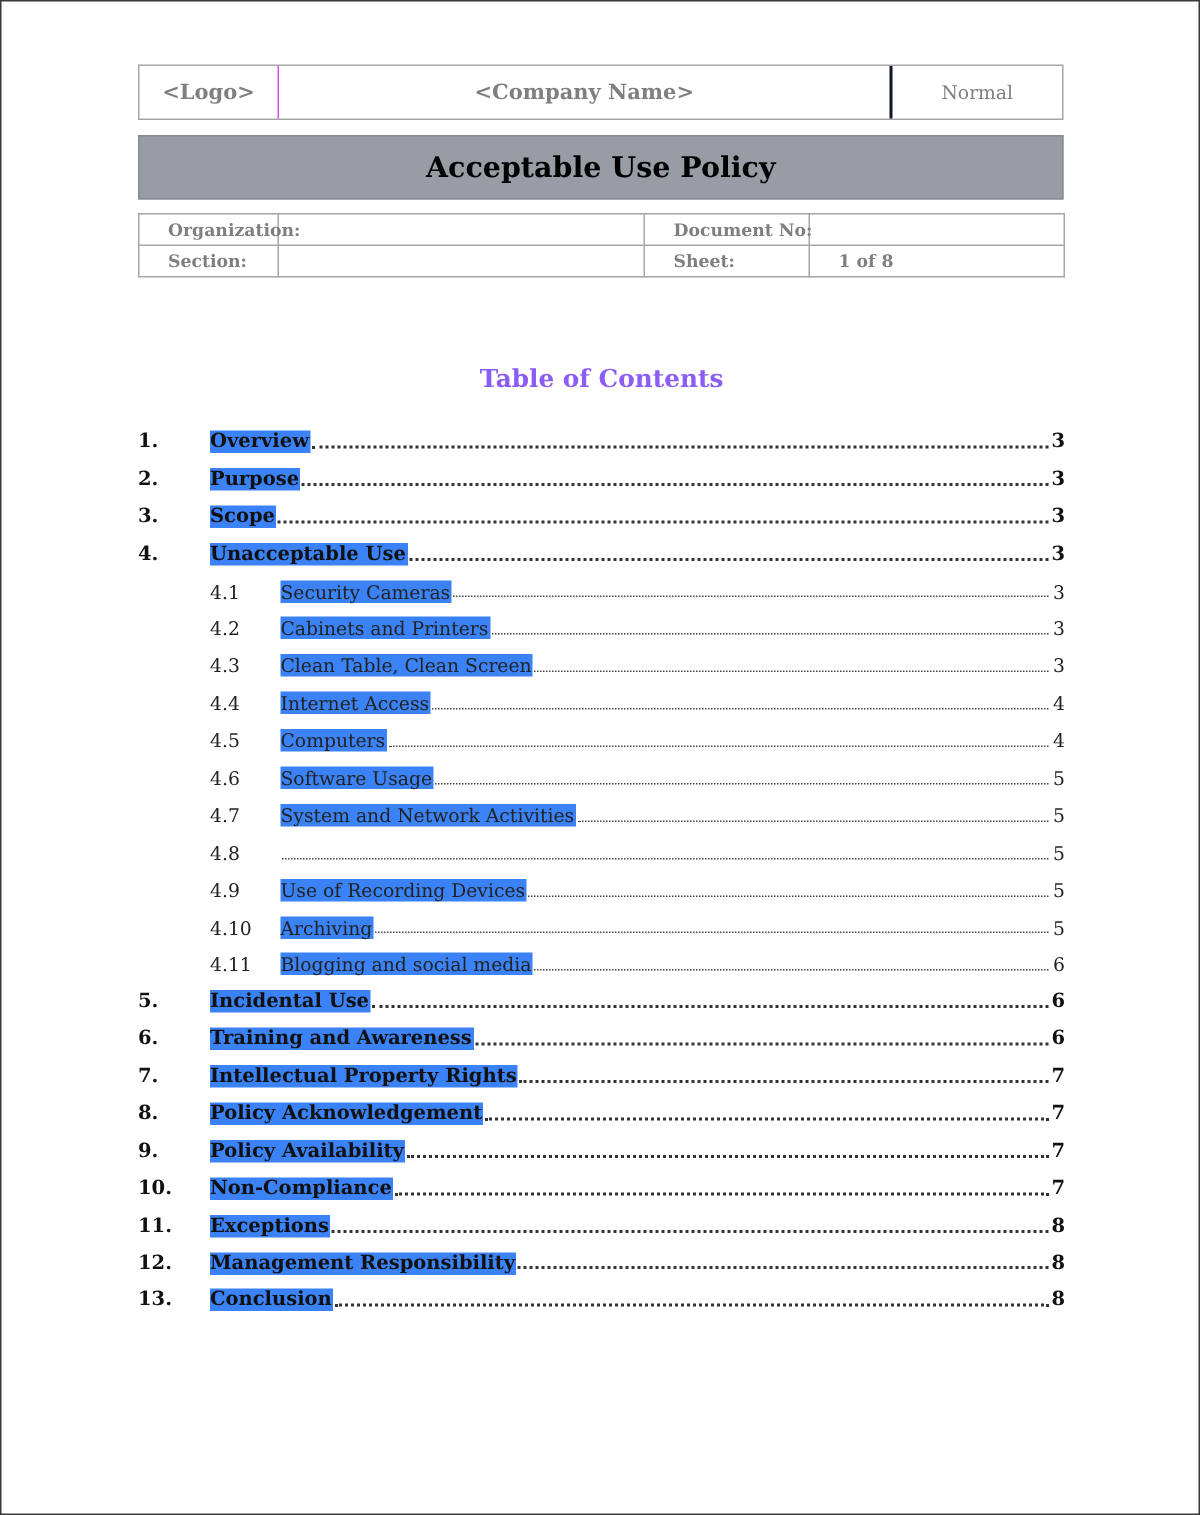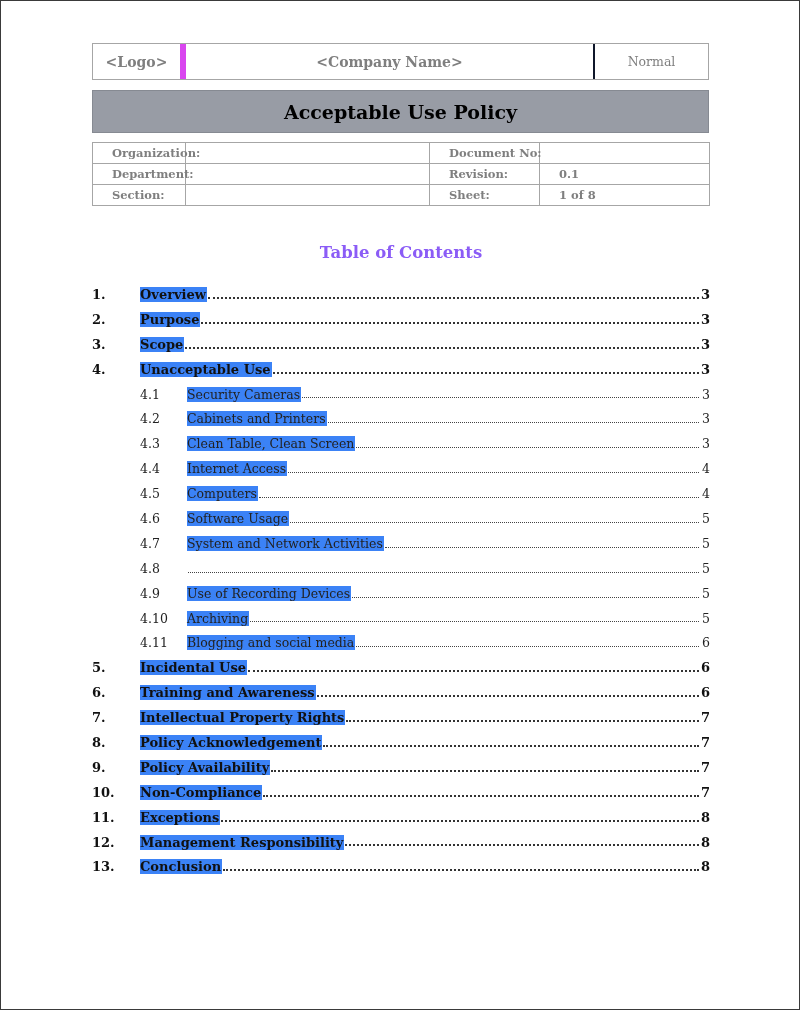--- a/index.html
+++ b/index.html
@@ -29,21 +29,21 @@
       width: 617px; height: 37px;
       border: 1px solid #a6a6a6;
       display: flex;
       box-sizing: border-box;
     }
     .hdr > div {
       display: flex; align-items: center; justify-content: center;
       color: #7f7f7f;
       box-sizing: border-box;
     }
-    .hdr .logo { width: 93px; border-right: 6px solid #d946ef; font-weight: bold; font-size: 14px; }
+    .hdr .logo { width: 93px; border-right: 1px solid #d946ef; font-weight: bold; font-size: 14px; }
     .hdr .company { width: 409px; border-right: 2px solid #0f172a; font-weight: bold; font-size: 14px; }
     .hdr .class { flex: 1; font-size: 12.5px; }
 
     
     .banner {
       position: absolute;
       left: 91px; top: 89px;
       width: 617px; height: 43px;
       background: #989ca5;
       border: 1px solid #868a92;
@@ -153,26 +153,20 @@
         <col class="c4">
     </colgroup>
     <tbody>
       <tr>
         <td>Organization:</td>
         <td></td>
         <td>Document No:</td>
         <td></td>
       </tr>
       <tr>
-        <td>Department:</td>
-        <td></td>
-        <td>Revision:</td>
-        <td>0.1</td>
-      </tr>
-      <tr>
         <td>Section:</td>
         <td></td>
         <td>Sheet:</td>
         <td>1 of 8</td>
       </tr>
     </tbody>
   </table>
 
   <div class="toc-title">Table of Contents</div>
 

